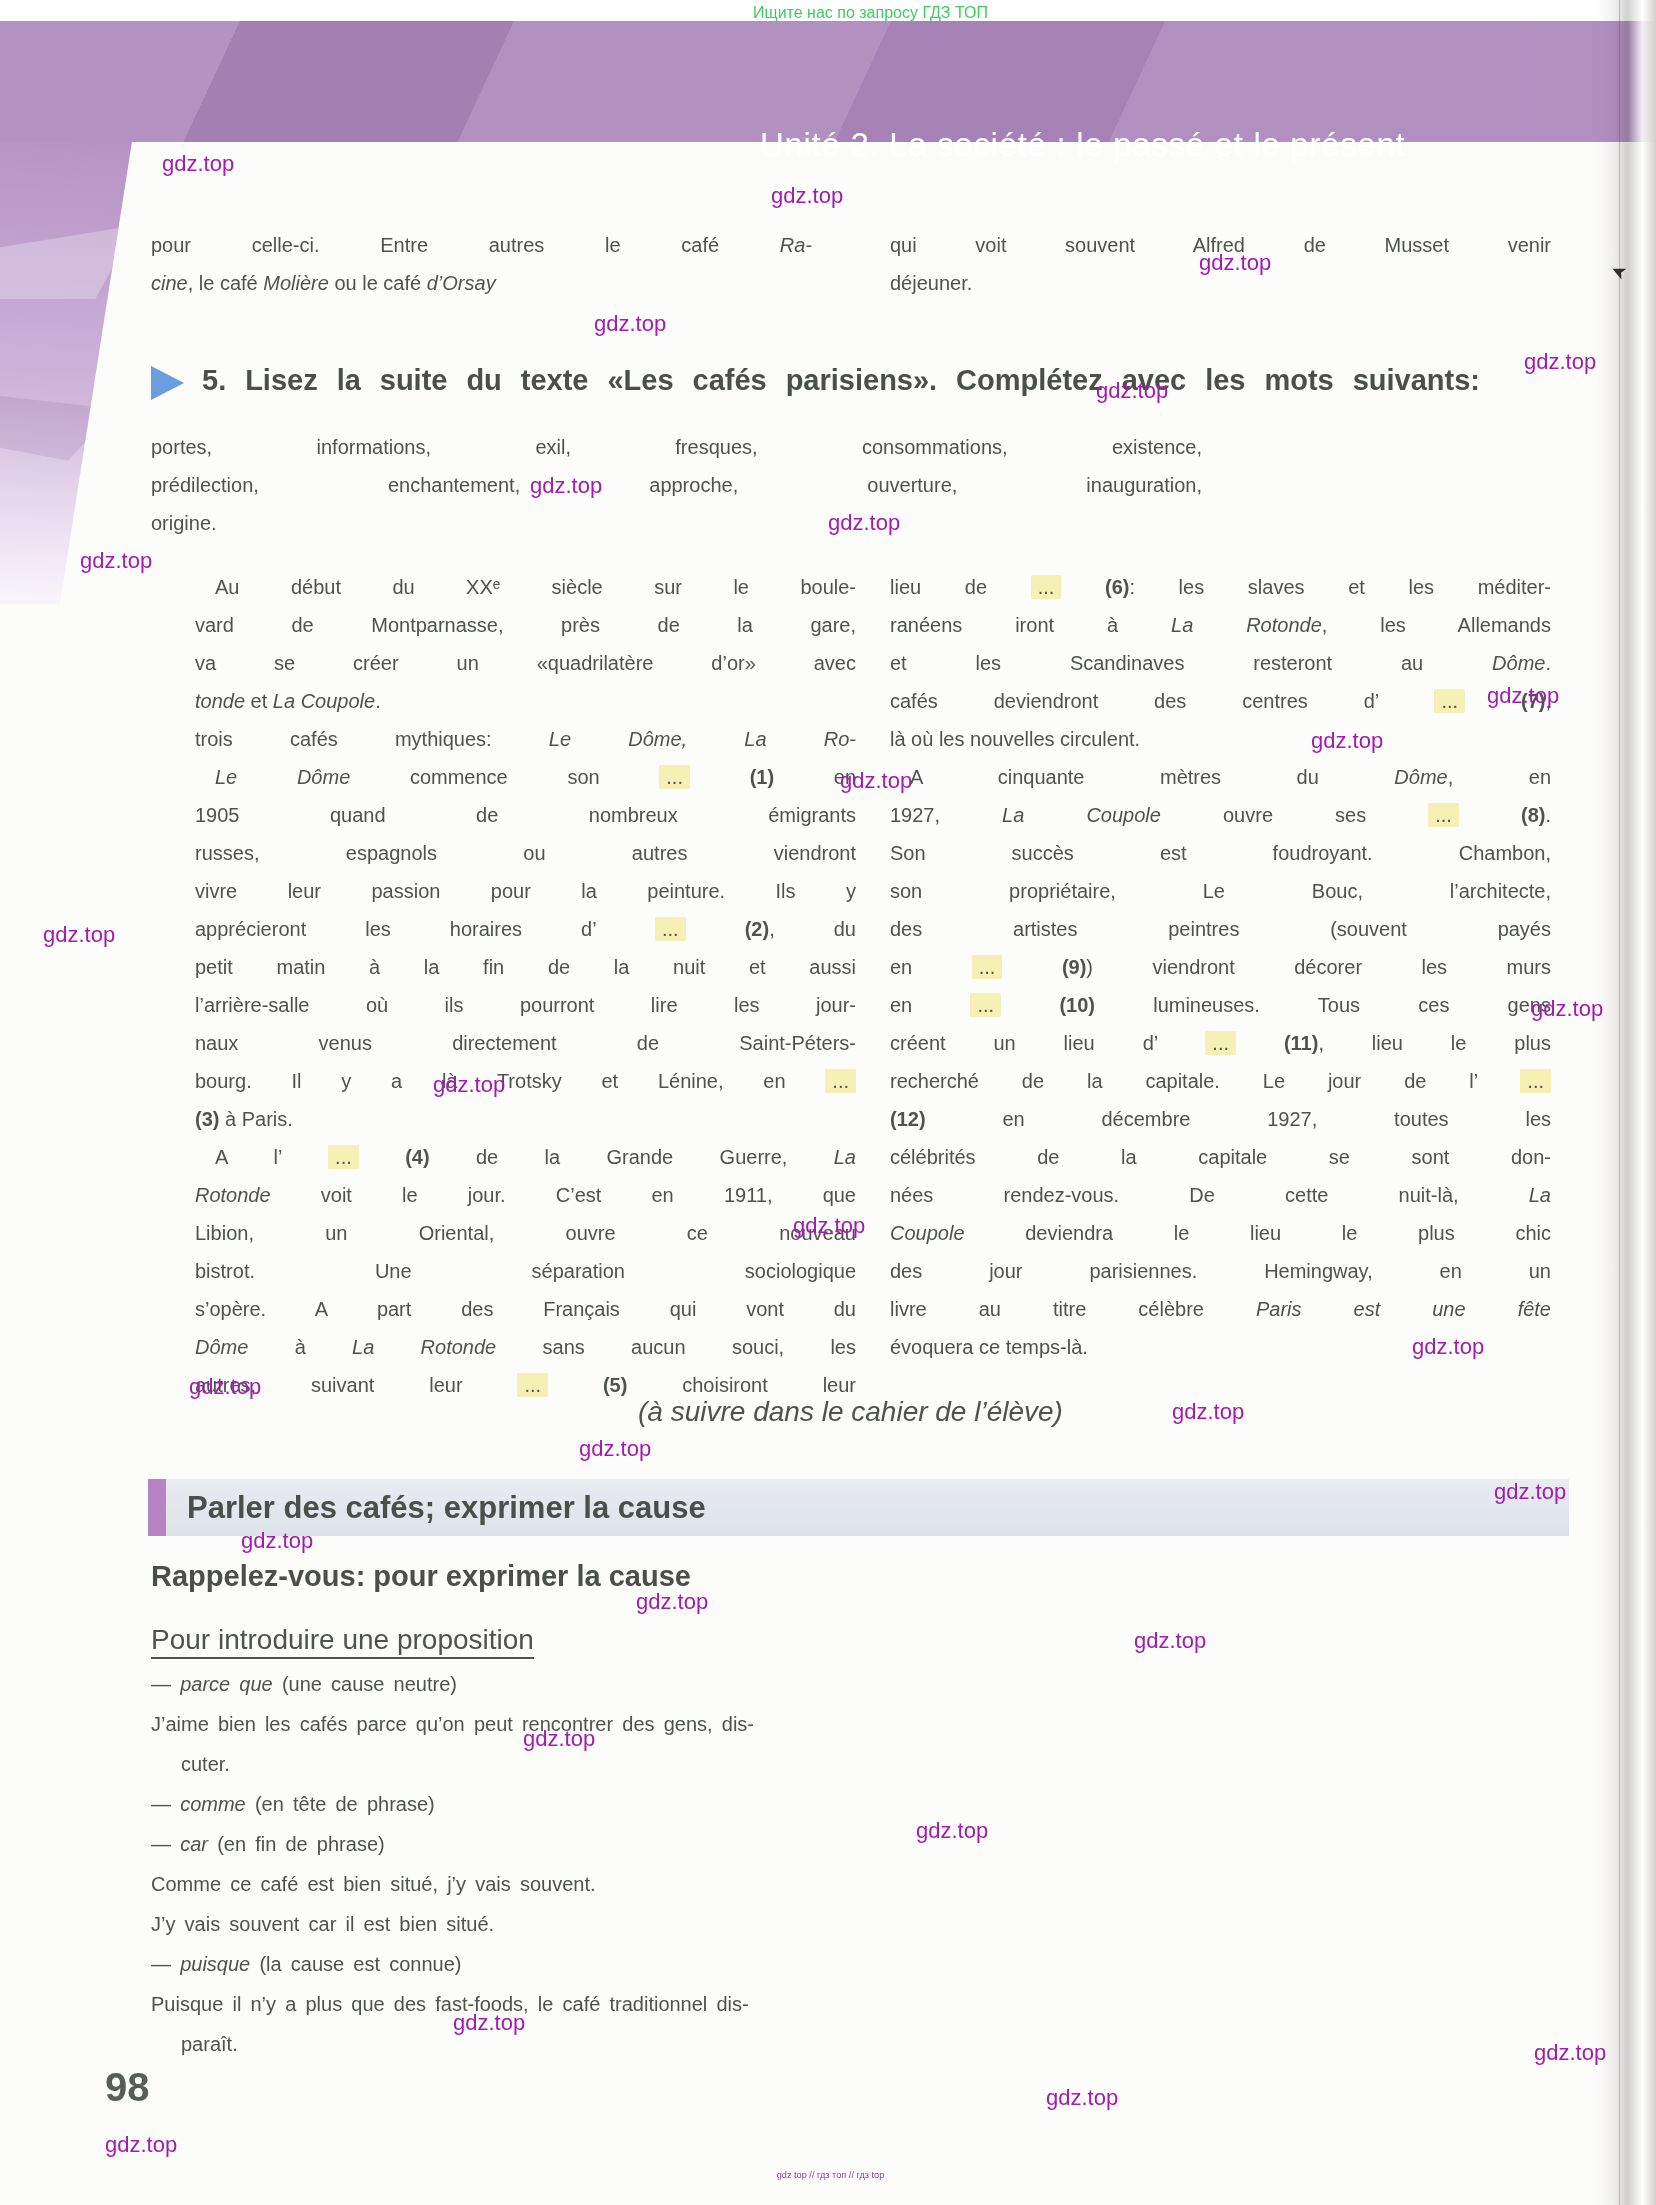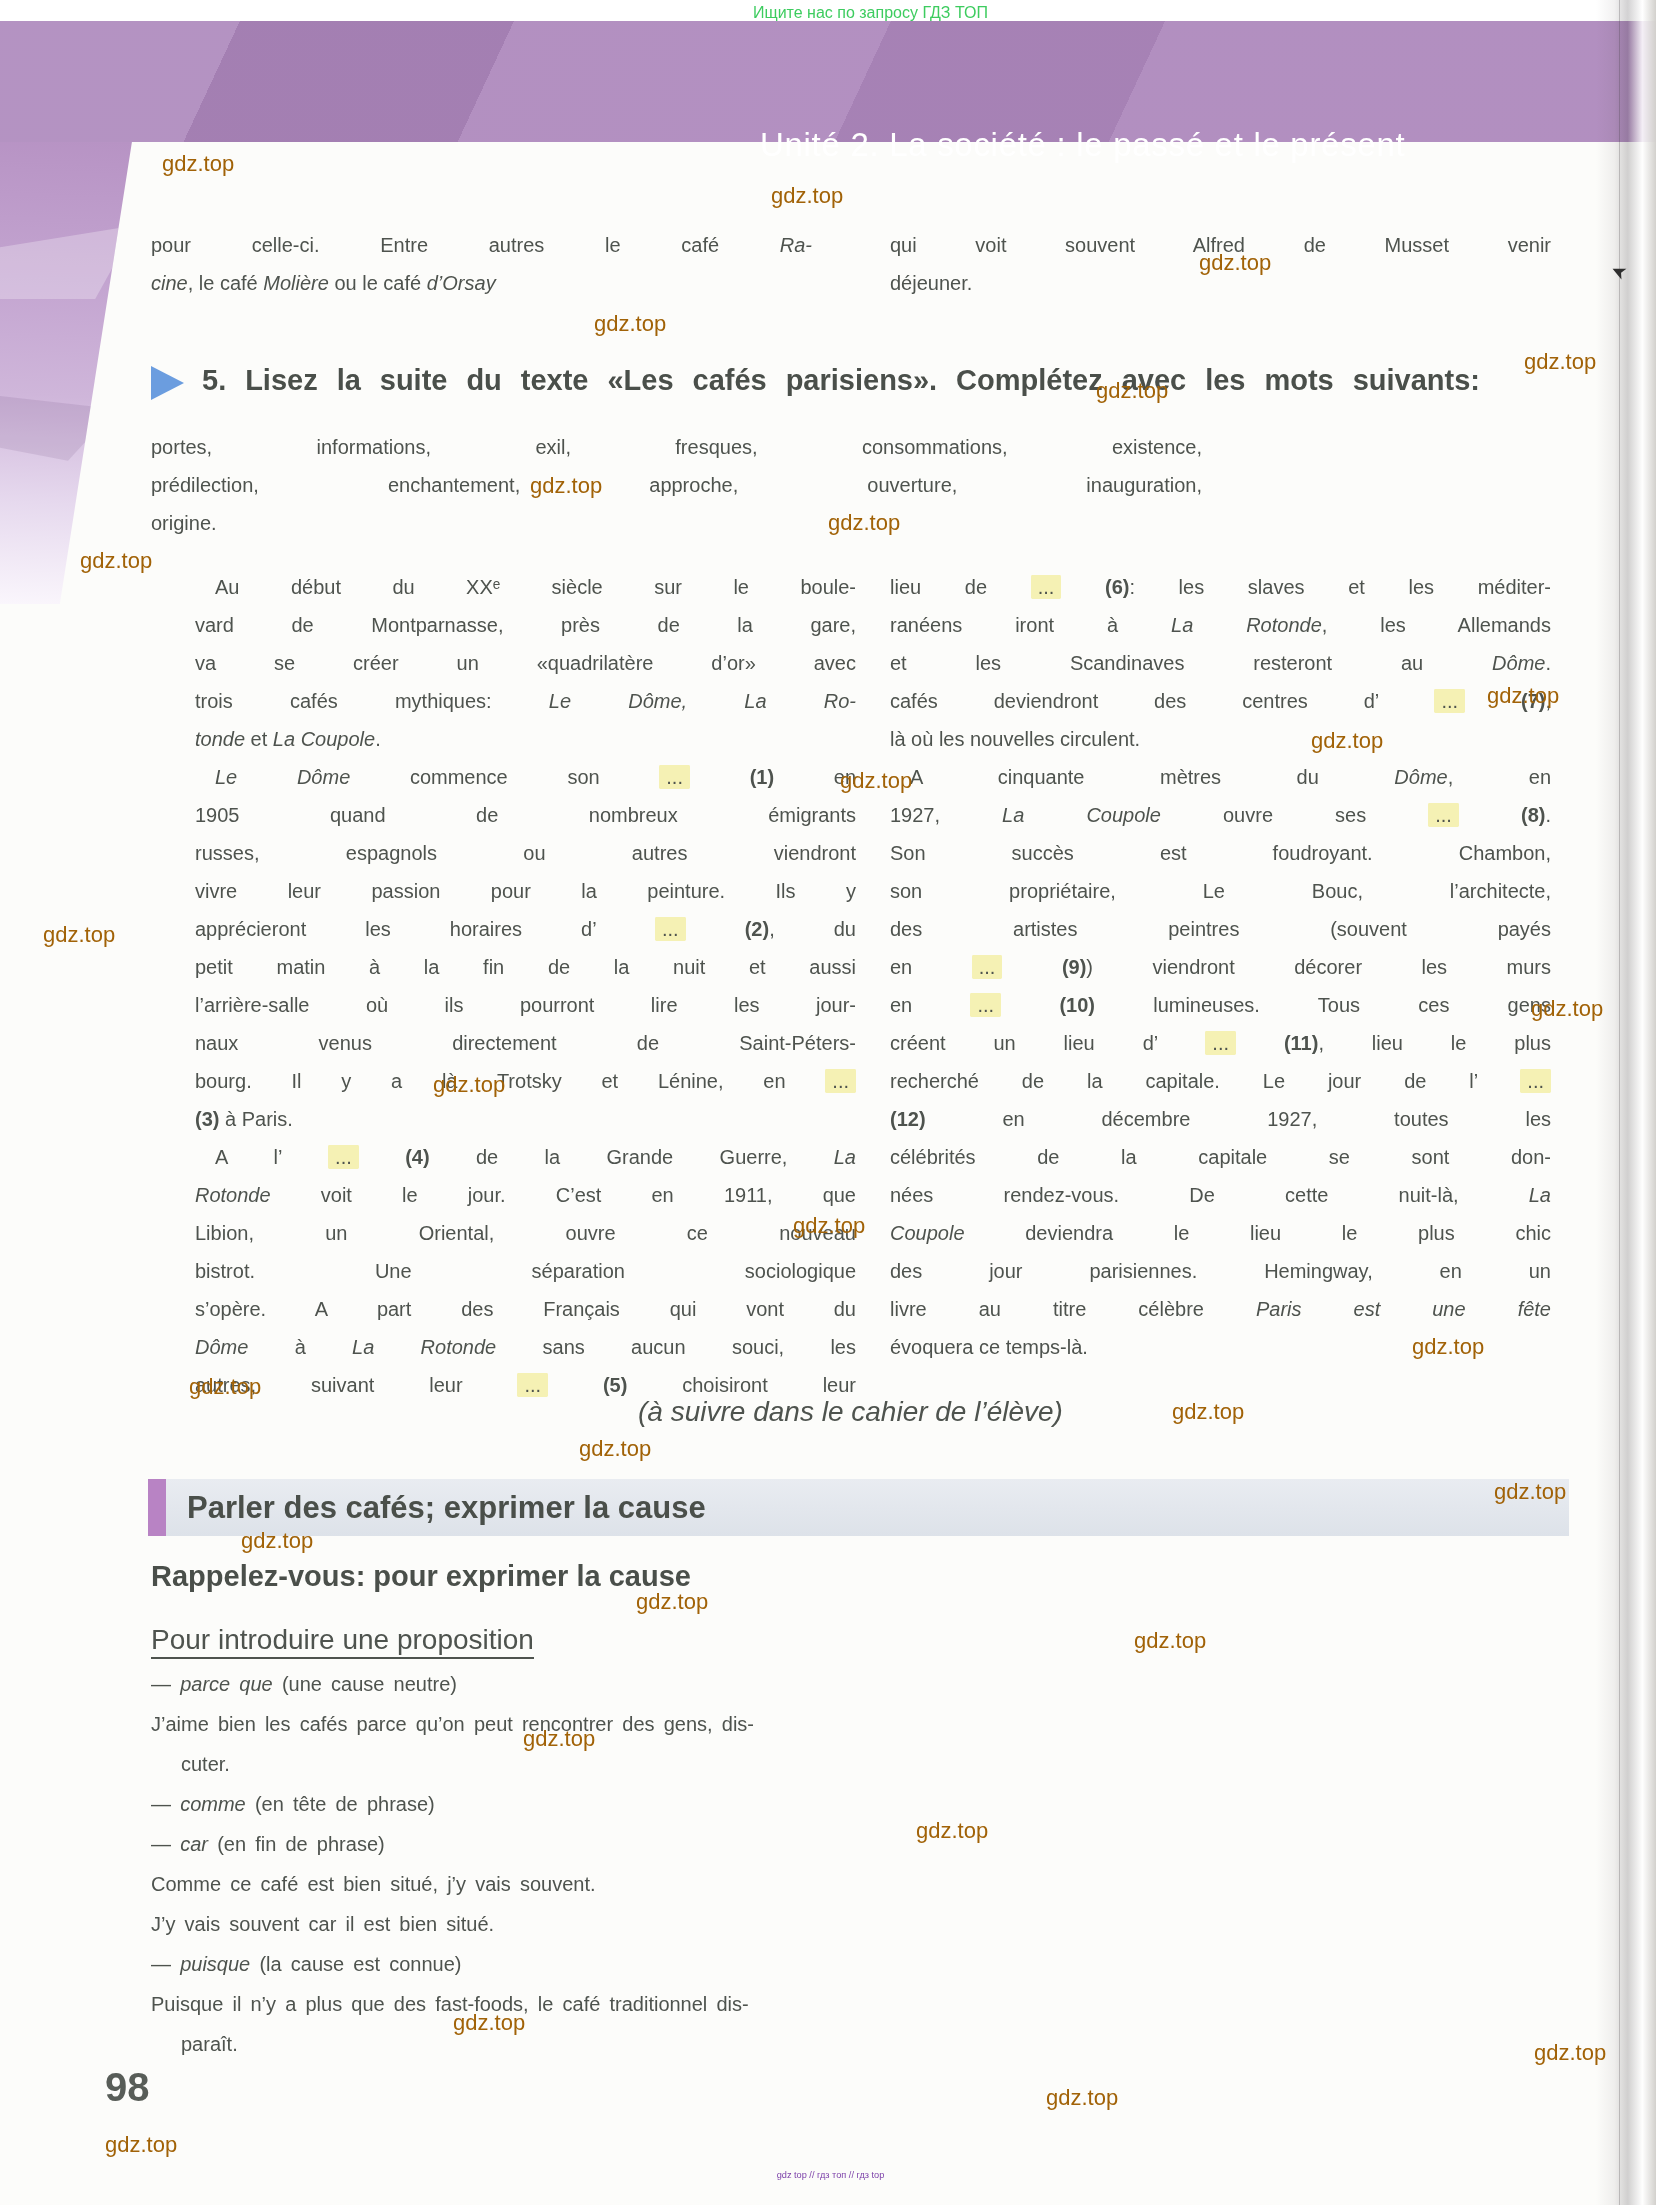--- a/index.html
+++ b/index.html
@@ -72,21 +72,21 @@
   
   .curl{position:absolute;right:0;top:0;width:61px;height:2205px;z-index:40;
     background:linear-gradient(90deg,rgba(0,0,0,0) 0%,rgba(85,75,80,.08) 30%,
       rgba(55,50,55,.22) 52%,rgba(255,255,255,.85) 76%,#cfcdc9 100%);}
   .curl .crease{position:absolute;left:23px;top:0;width:1.4px;height:100%;background:rgba(60,55,60,.25);}
   .ink-mark{position:absolute;left:1611px;top:261px;font-size:18.5px;color:#2f2f2f;
     transform:rotate(205deg);z-index:41;}
 
   
   .wm-layer{position:absolute;inset:0;z-index:50;pointer-events:none;}
-  .wm{position:absolute;font-size:22px;color:#a16207;white-space:nowrap;}
+  .wm{position:absolute;font-size:22px;color:#a21caf;white-space:nowrap;}
 </style>
 </head>
 <body>
 
 <div class="top-strip">
   <span class="green-note">Ищите нас по запросу ГДЗ ТОП</span>
 </div>
 
 <div class="band">
   <div class="fold"></div>
@@ -112,22 +112,22 @@
 <div class="col wordbank">
     <div class="line">portes, informations, exil, fresques, consommations, existence,</div>
     <div class="line">prédilection, enchantement, approche, ouverture, inauguration,</div>
     <div class="line last">origine.</div>
   </div>
 
 <div class="col art-left">
     <div class="line"> Au début du XXᵉ siècle sur le boule-</div>
     <div class="line">vard de Montparnasse, près de la gare,</div>
     <div class="line">va se créer un «quadrilatère d’or» avec</div>
+    <div class="line last"><i>tonde</i> et <i>La Coupole</i>.</div>
     <div class="line">trois cafés mythiques: <i>Le Dôme, La Ro-</i></div>
-    <div class="line last"><i>tonde</i> et <i>La Coupole</i>.</div>
     <div class="line"> <i>Le Dôme</i> commence son <span class="hl">...</span> <b>(1)</b> en</div>
     <div class="line">1905 quand de nombreux émigrants</div>
     <div class="line">russes, espagnols ou autres viendront</div>
     <div class="line">vivre leur passion pour la peinture. Ils y</div>
     <div class="line">apprécieront les horaires d’ <span class="hl">...</span> <b>(2)</b>, du</div>
     <div class="line">petit matin à la fin de la nuit et aussi</div>
     <div class="line">l’arrière-salle où ils pourront lire les jour-</div>
     <div class="line">naux venus directement de Saint-Péters-</div>
     <div class="line">bourg. Il y a là Trotsky et Lénine, en <span class="hl">...</span></div>
     <div class="line last"><b>(3)</b> à Paris.</div>

